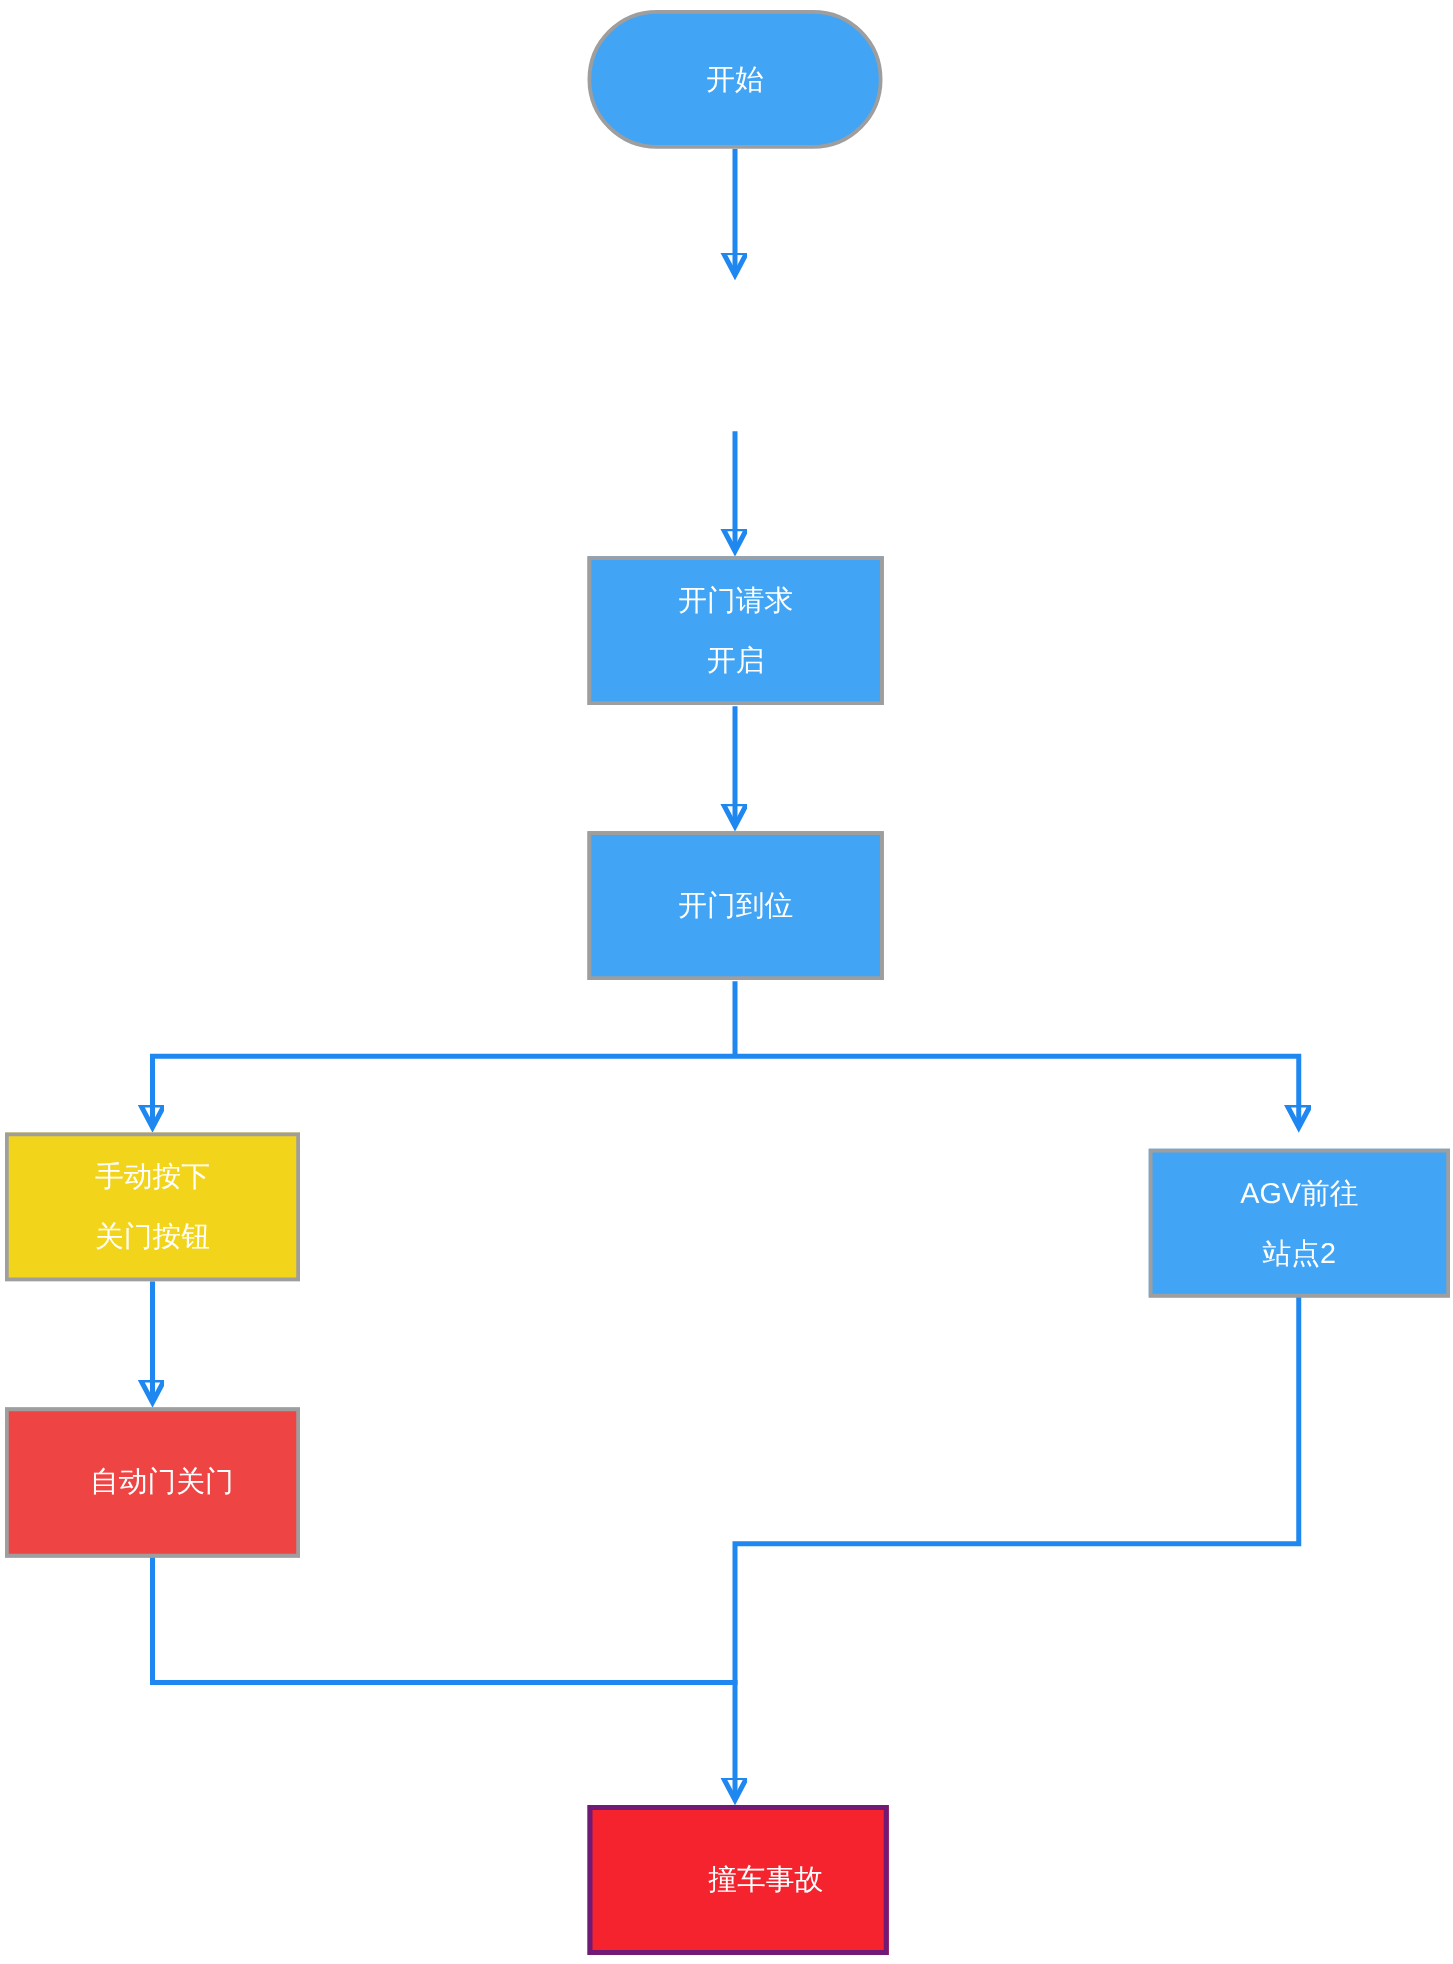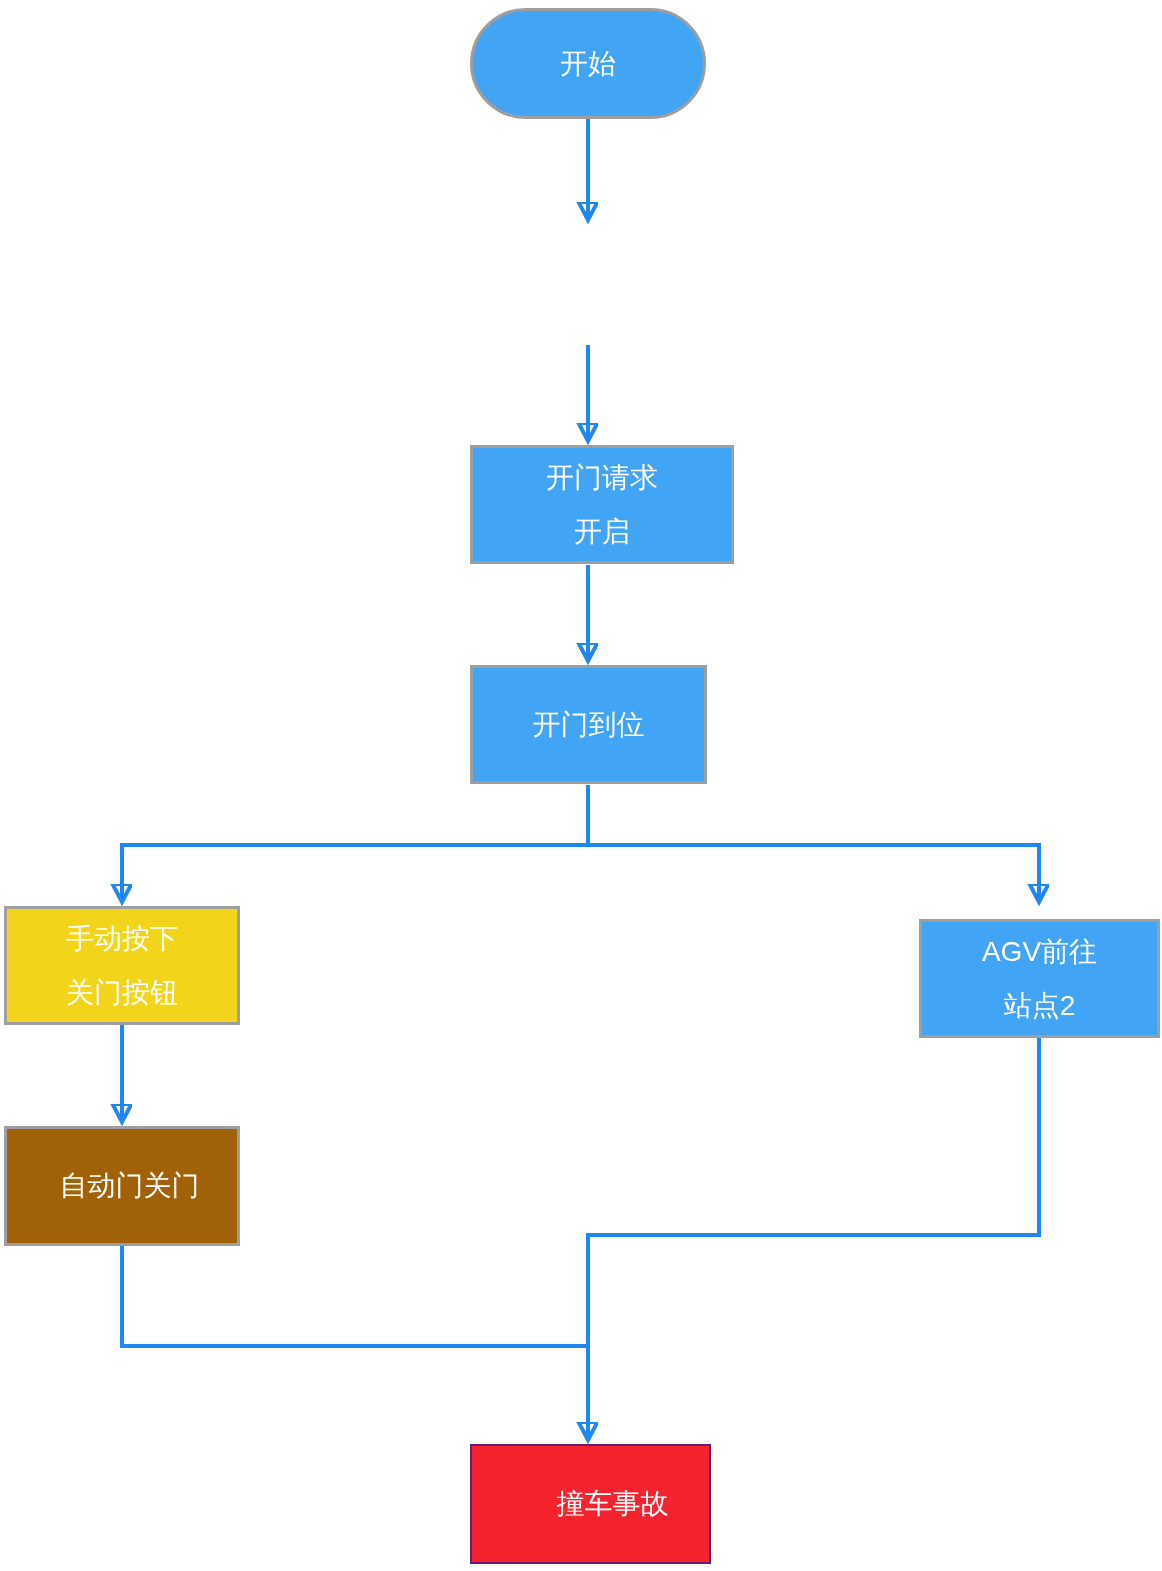--- a/index.html
+++ b/index.html
@@ -27,39 +27,39 @@
     position: absolute;
     z-index: 2;
     box-sizing: border-box;
     display: flex;
     flex-direction: column;
     align-items: center;
     justify-content: center;
     gap: 20px;
     text-align: left;
     color: #ffffff;
-    font-size: 28px;
+    font-size: 23px;
     line-height: 1.2;
     border: 3px solid #9e9e9e;
   }
   .node-start {
     left: 470px; top: 8px; width: 236px; height: 111px;
     background: #42a4f5;
     border-radius: 56px;
   }
   .node-navigate  { left: 470px; top: 224px; width: 237px; height: 120px; background: #42a4f5; }
-  .node-request   { left: 470px; top: 445px; width: 264px; height: 119px; background: #42a4f5; }
+  .node-request   { left: 470px; top: 445px; width: 237px; height: 119px; background: #42a4f5; }
   .node-door-open { left: 470px; top: 665px; width: 237px; height: 119px; background: #42a4f5; }
   .node-manual    { left: 4px;   top: 906px; width: 236px; height: 119px; background: #f2d41a; }
   .node-agv       { left: 919px; top: 906px; width: 241px; height: 119px; background: #42a4f5; margin-top: 13px; }
-  .node-autoclose { left: 4px;   top: 1126px; width: 236px; height: 120px; background: #a16207; padding-left: 15px; }
+  .node-autoclose { left: 4px;   top: 1126px; width: 236px; height: 120px; background: #ef4444; padding-left: 15px; }
   .node-crash     {
     left: 470px; top: 1444px; width: 241px; height: 120px;
     background: #f5232e;
-    border: 2px solid #701a75;
+    border: 4px solid #701a75;
     padding-left: 44px;
   }
   .node-line { display: block; }
 </style>
 </head>
 <body>
 
 <div class="canvas">
 
   <svg class="edges-layer" viewBox="0 0 1162 1571" xmlns="http://www.w3.org/2000/svg">

